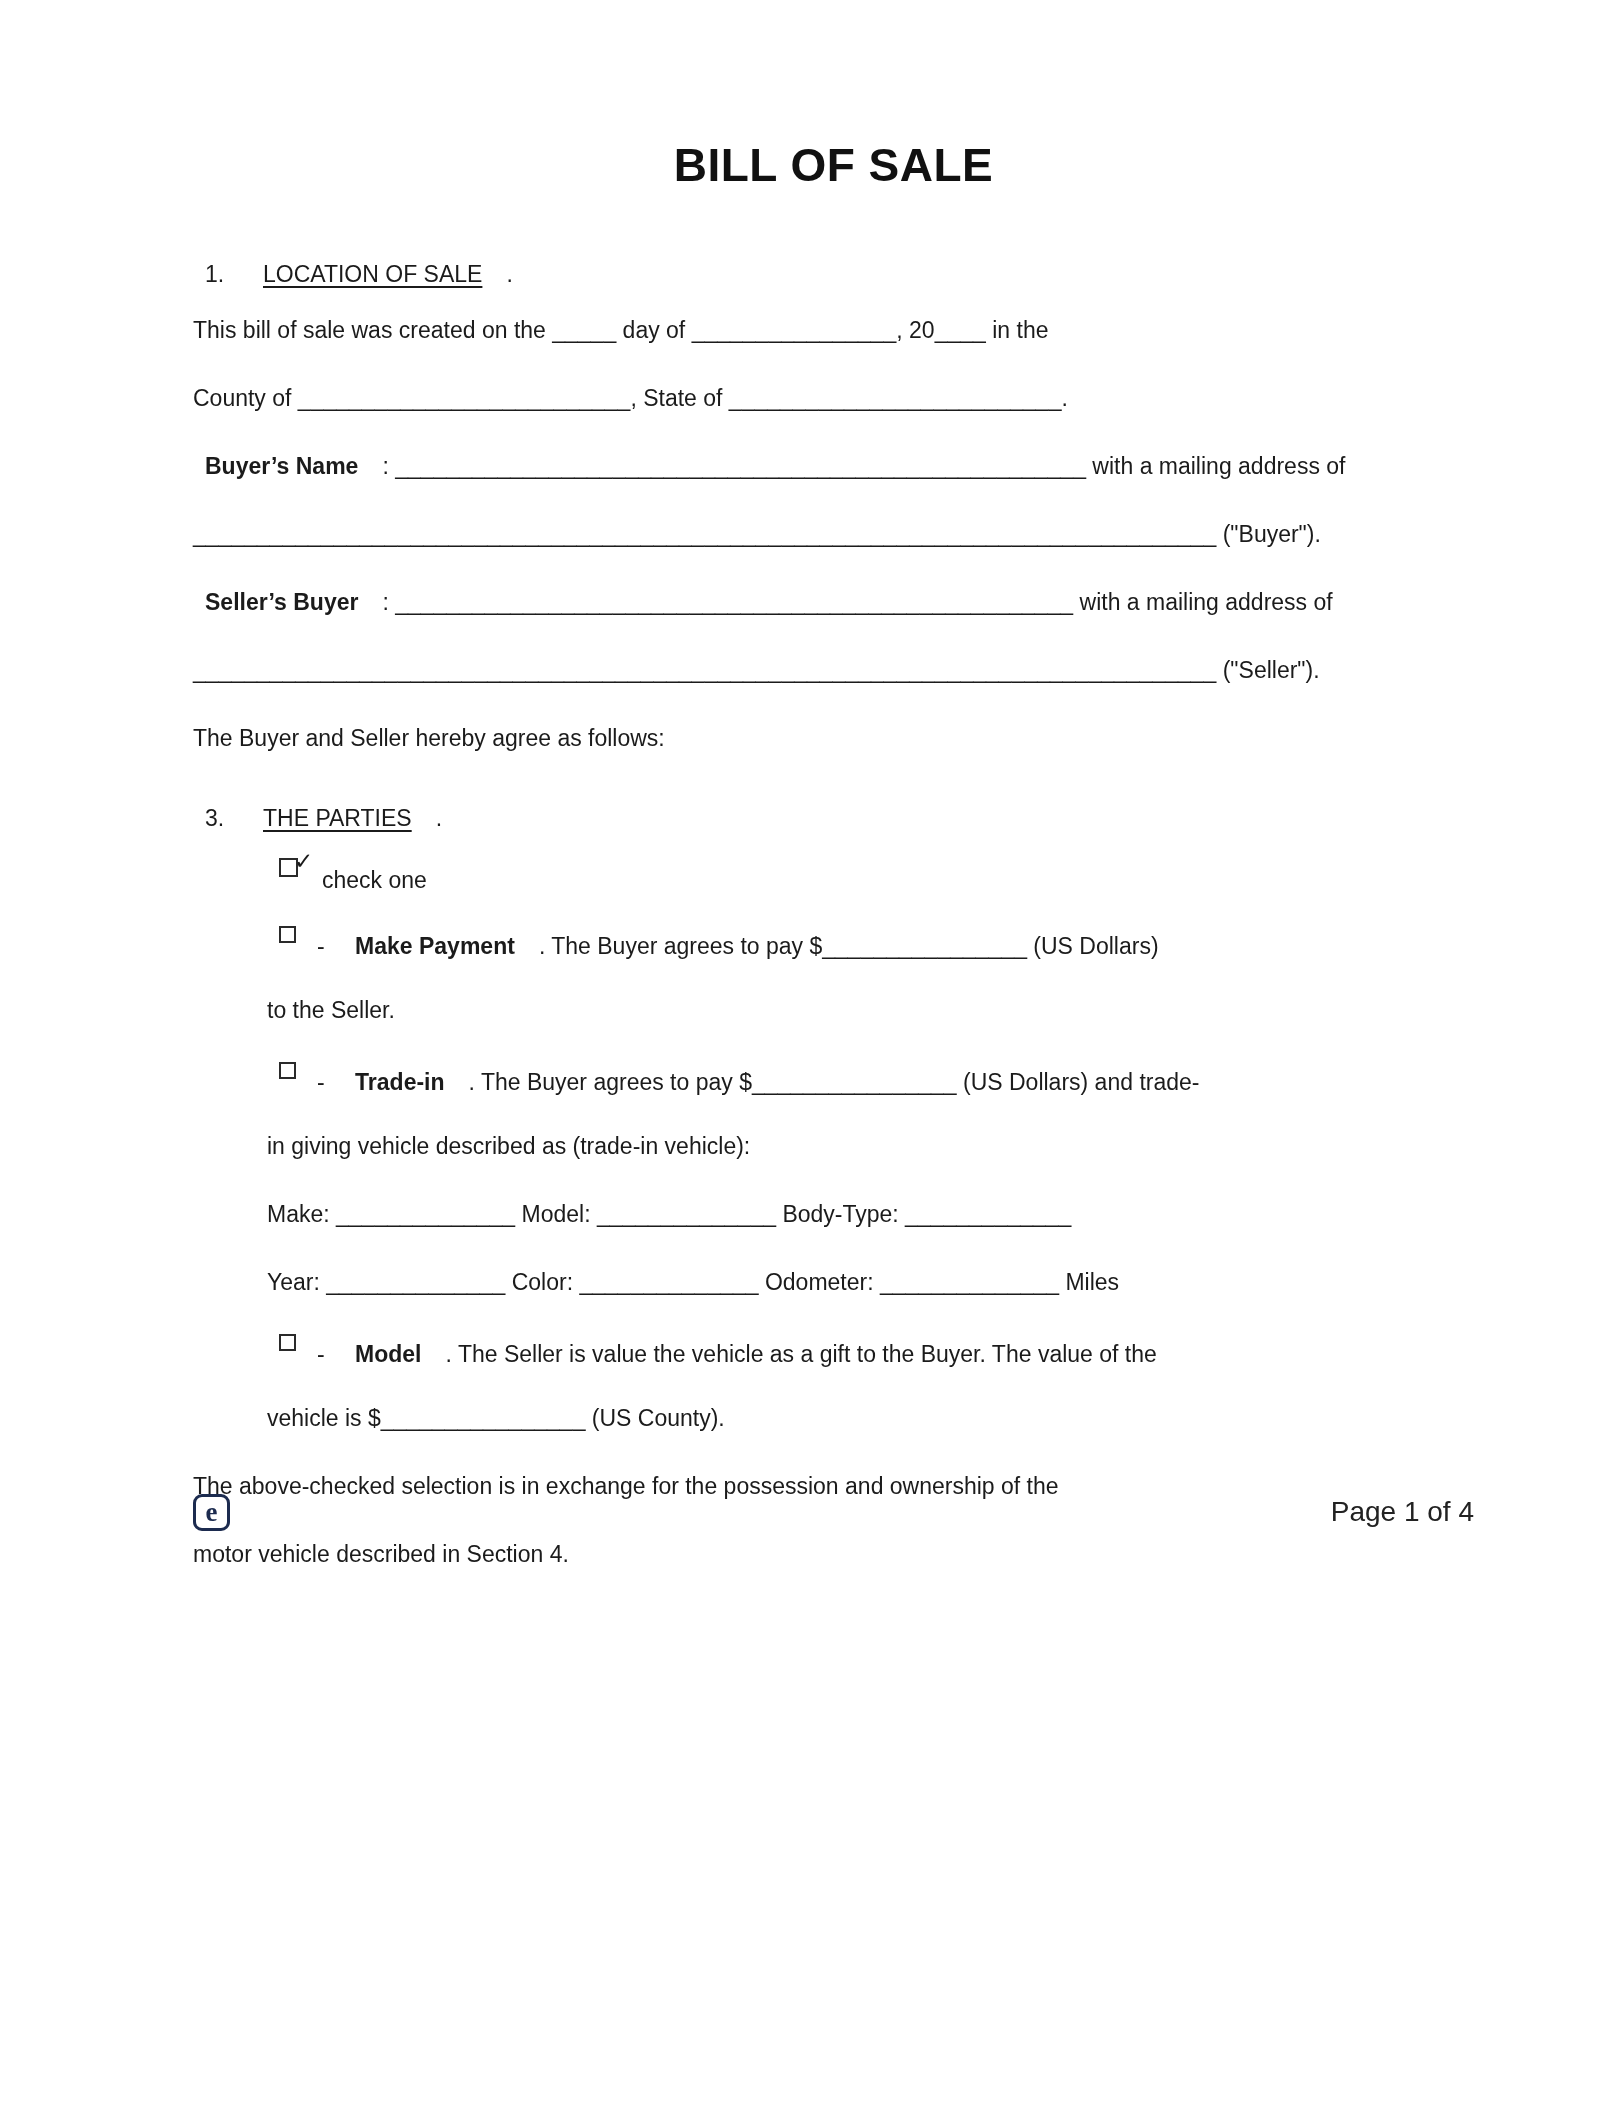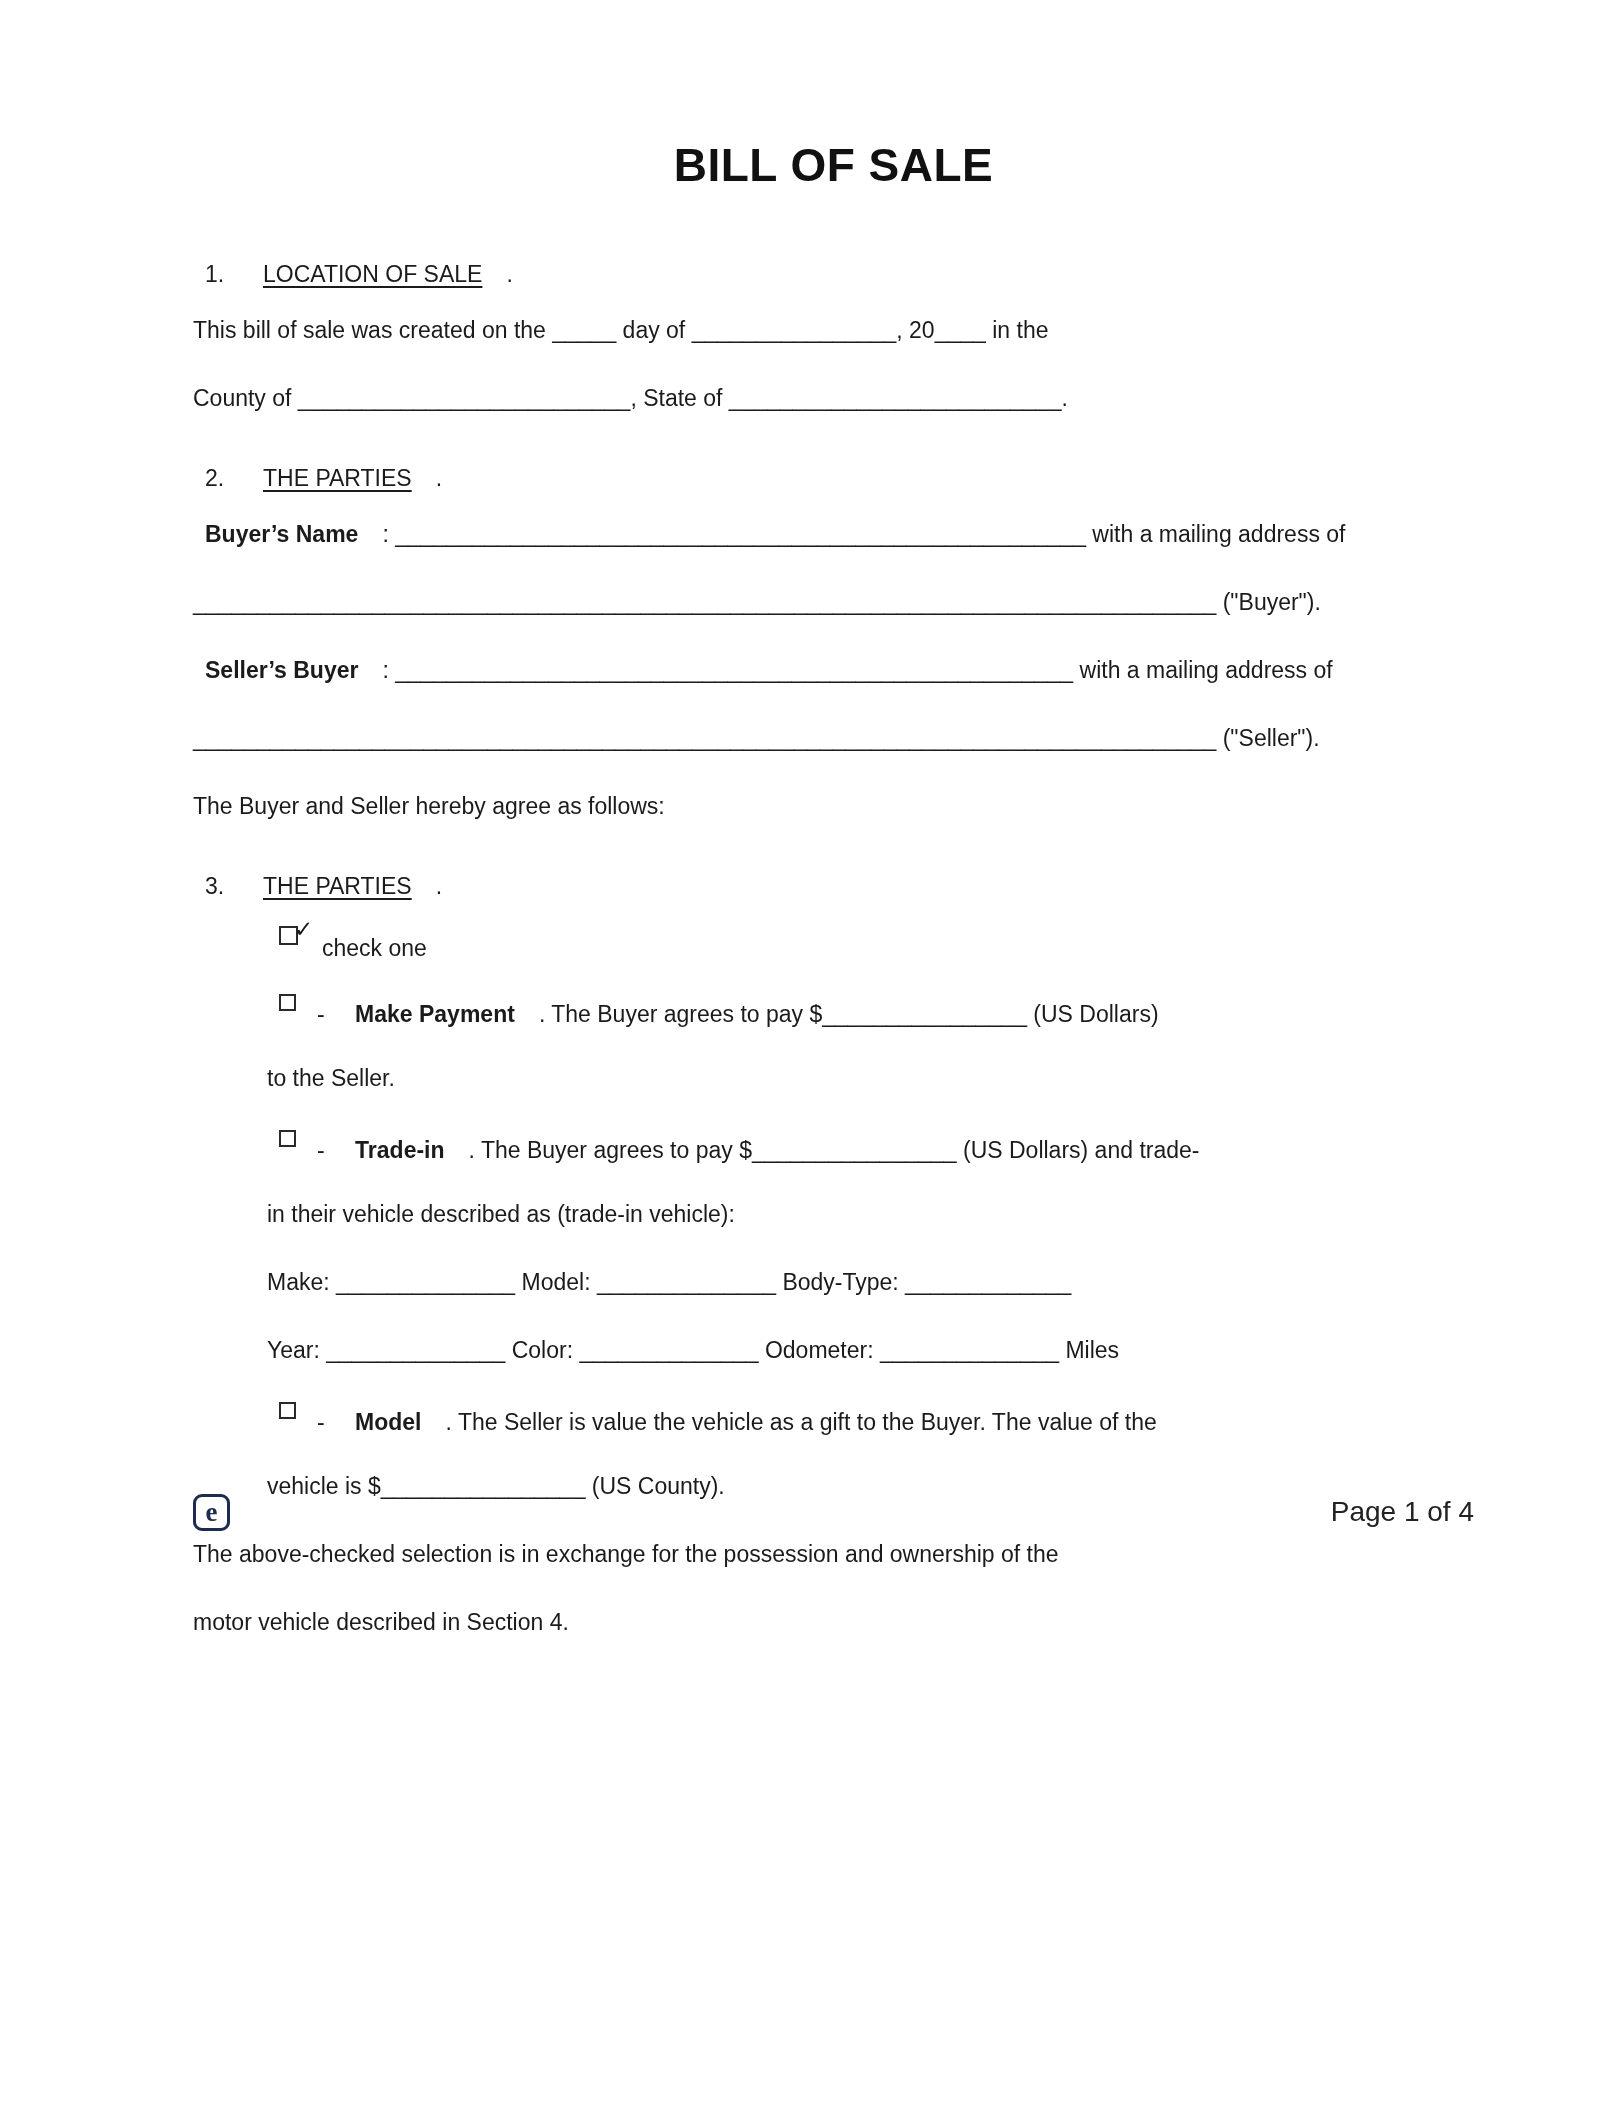--- a/index.html
+++ b/index.html
@@ -92,36 +92,35 @@
 
 <div class="page">
   <div class="content">
 
     <h1 class="doc-title">BILL OF SALE</h1>
 
     <div class="line first-heading"><span class="sec-num">1.</span><span class="sec-heading">LOCATION OF SALE</span><span>.</span></div>
     <div class="line">This bill of sale was created on the _____ day of ________________, 20____ in the</div>
     <div class="line">County of __________________________, State of __________________________.</div>
 
-    <div class="line"><span class="sec-num">2.</span><span class="sec-heading">THE PARTIES</span><span>.</span></div>
     <div class="line"><span class="b">Buyer’s Name</span><span>: ______________________________________________________ with a mailing address of</span></div>
     <div class="line">________________________________________________________________________________ ("Buyer").</div>
     <div class="line"><span class="b">Seller’s Buyer</span><span>: _____________________________________________________ with a mailing address of</span></div>
     <div class="line">________________________________________________________________________________ ("Seller").</div>
     <div class="line">The Buyer and Seller hereby agree as follows:</div>
 
     <div class="line"><span class="sec-num">3.</span><span class="sec-heading">THE PARTIES</span><span>.</span></div>
 
     <div class="line indent"><span class="cb cb-checked"><span class="cb-check-glyph">✓</span></span><span>check one</span></div>
 
     <div class="line indent"><span class="cb"></span><span>- </span><span class="b">Make Payment</span><span>. The Buyer agrees to pay $________________ (US Dollars)</span></div>
     <div class="line indent">to the Seller.</div>
 
     <div class="line indent"><span class="cb"></span><span>- </span><span class="b">Trade-in</span><span>. The Buyer agrees to pay $________________ (US Dollars) and trade-</span></div>
-    <div class="line indent">in their vehicle described as (trade-in vehicle):</div>
+    <div class="line indent">in giving vehicle described as (trade-in vehicle):</div>
     <div class="line indent">Make: ______________ Model: ______________ Body-Type: _____________</div>
     <div class="line indent">Year: ______________ Color: ______________ Odometer: ______________ Miles</div>
 
     <div class="line indent"><span class="cb"></span><span>- </span><span class="b">Model</span><span>. The Seller is value the vehicle as a gift to the Buyer. The value of the</span></div>
     <div class="line indent">vehicle is $________________ (US County).</div>
 
     <div class="line">The above-checked selection is in exchange for the possession and ownership of the</div>
     <div class="line">motor vehicle described in Section 4.</div>
 
   </div>

